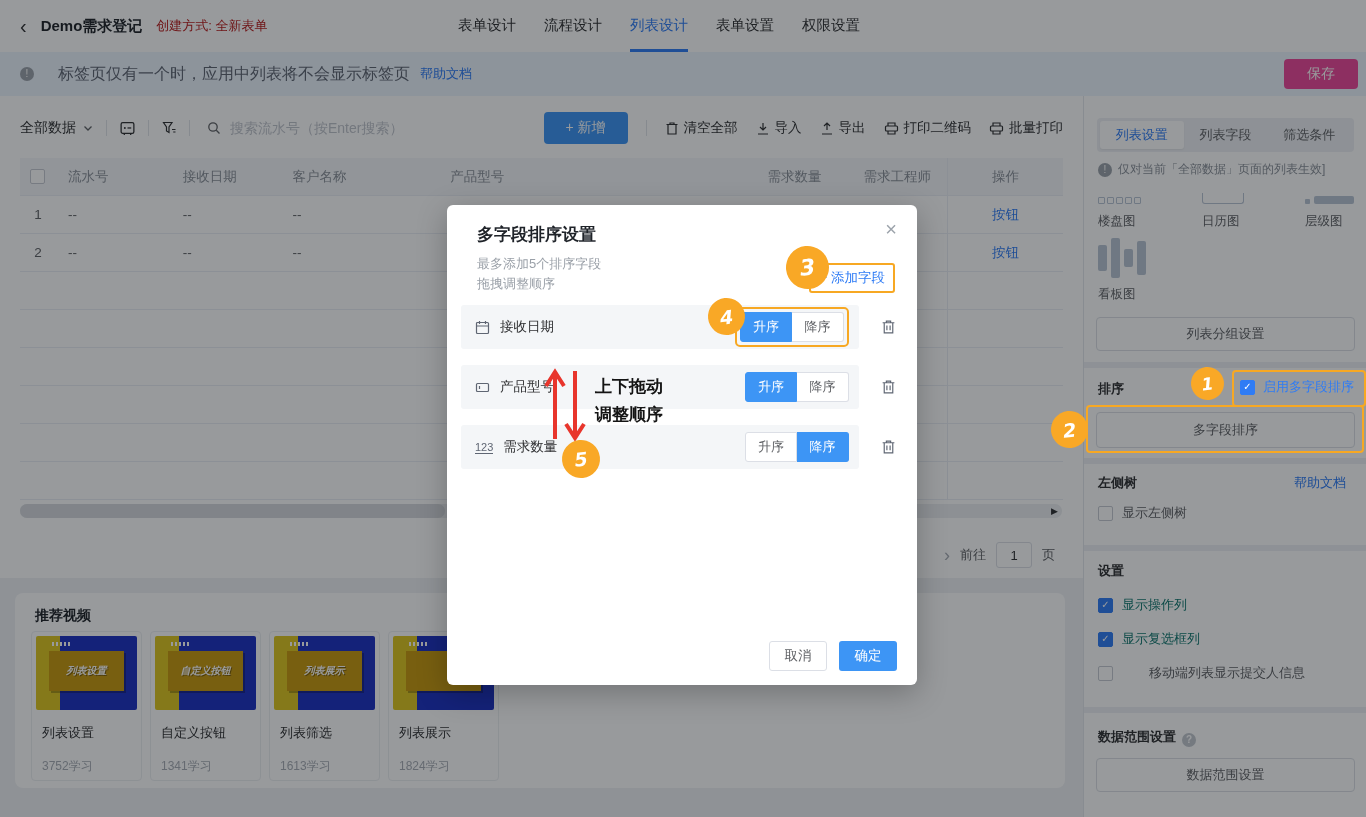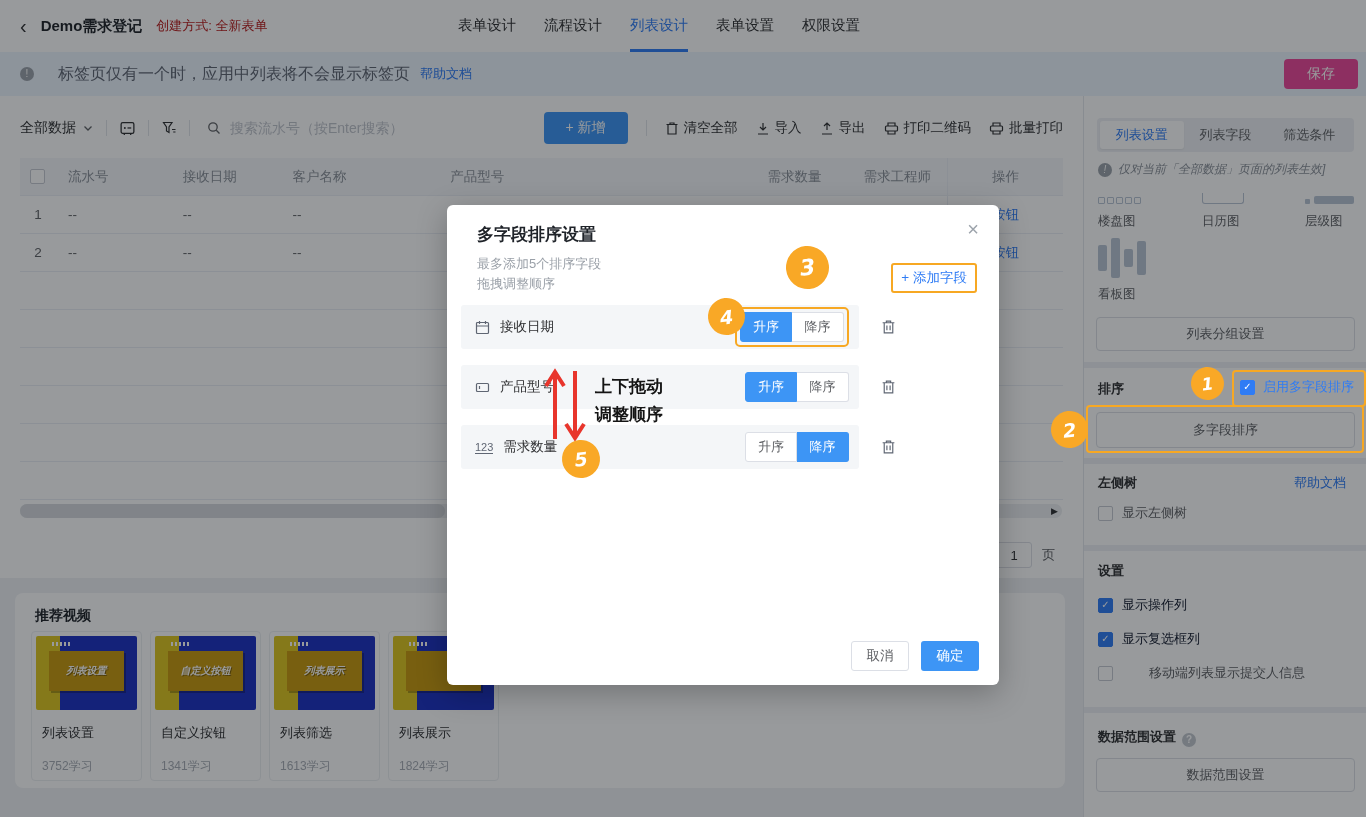--- a/index.html
+++ b/index.html
@@ -71,21 +71,21 @@
   .vgold span { color:#fff; font-size:10px; font-weight:bold; font-style:italic; text-shadow:1px 1px 0 rgba(0,0,0,.4); white-space:nowrap; }
   .vdots { position:absolute; left:16%; top:8%; width:18px; height:4px; background:repeating-linear-gradient(90deg,#fff 0 2px,transparent 2px 4px); }
   .vtitle { position:absolute; left:10px; top:92px; font-size:13px; color:#303133; }
   .vcount { position:absolute; left:10px; top:126px; font-size:12px; color:#a8adb5; }
 
   
   .sidebar { position:absolute; left:1083px; top:96px; width:283px; height:721px; background:#fff; border-left:1px solid #e4e7ed; }
   .seg { position:absolute; left:13px; top:22px; width:257px; height:34px; background:#eef0f4; border-radius:4px; display:flex; padding:3px; }
   .seg-item { flex:1; display:flex; align-items:center; justify-content:center; font-size:13px; color:#606266; border-radius:3px; cursor:pointer; }
   .seg-item.active { background:#fff; color:#2f7cf5; font-weight:500; box-shadow:0 1px 2px rgba(0,0,0,.06); }
-  .sb-notice { position:absolute; left:14px; top:66px; display:flex; align-items:flex-start; gap:6px; width:255px;font-style:italic; }
+  .sb-notice { position:absolute; left:14px; top:66px; display:flex; align-items:flex-start; gap:6px; width:255px; }
   .sb-notice .txt { font-size:12px; color:#8a9099; line-height:15px; }
   .views { position:absolute; left:14px; top:94px; width:255px; }
   .vcol { position:absolute; top:0; width:80px; text-align:left; }
   .vcol .frag { height:14px; display:flex; align-items:flex-end; }
   .vcol .vlabel { margin-top:9px; font-size:12.5px; color:#606266; }
   .frag-squares { display:flex; gap:2px; }
   .frag-squares i { width:7px; height:7px; border:1px solid #b9c4d4; border-radius:1px; }
   .frag-cal { width:42px; height:11px; border:1.5px solid #b9c4d4; border-top:none; border-radius:0 0 3px 3px; }
   .frag-hier { display:flex; align-items:center; gap:4px; }
   .frag-hier .d { width:5px; height:5px; background:#b9c4d4; border-radius:1px; }
@@ -96,38 +96,38 @@
   .sb-btn { position:absolute; height:34px; border:1px solid #dcdfe6; border-radius:4px; background:#fff; font-size:13px; color:#606266; cursor:pointer; }
   .group-btn { left:12px; top:221px; width:259px; }
   .sb-band { position:absolute; left:0; width:283px; height:6px; background:#eef0f4; }
   .sec-label { position:absolute; font-size:13px; font-weight:bold; color:#303133; }
   .sort-enable { position:absolute; left:1240px; top:378px; display:flex; align-items:center; gap:8px; z-index:1; }
   .sort-enable .lbl { font-size:13px; color:#2f7cf5; cursor:pointer; }
   .sortfield-btn { left:12px; top:316px; width:259px; height:36px; }
   .help-link { position:absolute; right:20px; top:378px; font-size:13px; color:#2f7cf5; cursor:pointer; }
   .opt { position:absolute; display:flex; align-items:center; gap:9px; }
   .opt .opt-label { font-size:13px; color:#606266; cursor:pointer; }
-  .opt.checked .opt-label { color:#0f172a; }
+  .opt.checked .opt-label { color:#0f766e; }
   .q-icon { display:inline-block; width:14px; height:14px; border-radius:50%; background:#c3c8cf; color:#fff; font-size:10px; line-height:14px; text-align:center; margin-left:6px; vertical-align:-2px; }
   .q-icon::after { content:"?"; }
 
   
   .overlay { position:absolute; inset:0; background:rgba(10,14,20,.42); z-index:100; }
   .tour-ring { position:absolute; border:2px solid #f7a823; border-radius:4px; z-index:105; }
   .ring-enable { left:1232px; top:370px; width:134px; height:37px; }
   .ring-sortbtn { left:1086px; top:405px; width:278px; height:48px; }
   .badge { position:absolute; z-index:130; background:#f9a826; color:#fff; border-radius:50%; display:flex; align-items:center; justify-content:center; font-weight:bold; font-style:italic; font-family:"DejaVu Sans",sans-serif; transform:rotate(-6deg); }
   .b1 { left:1191px; top:367px; width:33px; height:33px; font-size:17px; }
   .b2 { left:1051px; top:411px; width:37px; height:37px; font-size:19px; }
   .b3 { left:786px; top:246px; width:43px; height:43px; font-size:22px; }
   .b4 { left:708px; top:298px; width:37px; height:37px; font-size:19px; }
   .b5 { left:562px; top:440px; width:38px; height:38px; font-size:19px; }
 
   
-  .dialog { position:absolute; left:447px; top:205px; width:552px; height:480px; background:#fff; border-radius:6px; box-shadow:0 8px 30px rgba(0,0,0,.25); z-index:110; }
+  .dialog { position:absolute; left:447px; top:205px; width:470px; height:480px; background:#fff; border-radius:6px; box-shadow:0 8px 30px rgba(0,0,0,.25); z-index:110; }
   .dlg-title { position:absolute; left:30px; top:18px; font-size:17px; font-weight:600; color:#1f2329; }
   .dlg-close { position:absolute; right:20px; top:14px; font-size:20px; color:#9ca3ab; cursor:pointer; line-height:1; }
   .dlg-hint { position:absolute; left:30px; font-size:13px; color:#9aa0a8; }
   .h1 { top:50px; } .h2 { top:70px; }
   .ring-add { position:absolute; right:22px; top:58px; border:2px solid #f7a823; border-radius:3px; padding:4px 8px; }
   .add-link { font-size:13.5px; color:#2f7cf5; cursor:pointer; white-space:nowrap; }
   .sort-rows { position:absolute; left:14px; top:100px; width:442px; }
   .srow { display:flex; align-items:center; height:44px; margin-bottom:16px; }
   .srow-bg { flex:1; height:44px; background:#f4f6f8; border-radius:3px; display:flex; align-items:center; padding:0 10px 0 14px; }
   .f-name { margin-left:10px; font-size:13.5px; color:#303133; flex:1; }

